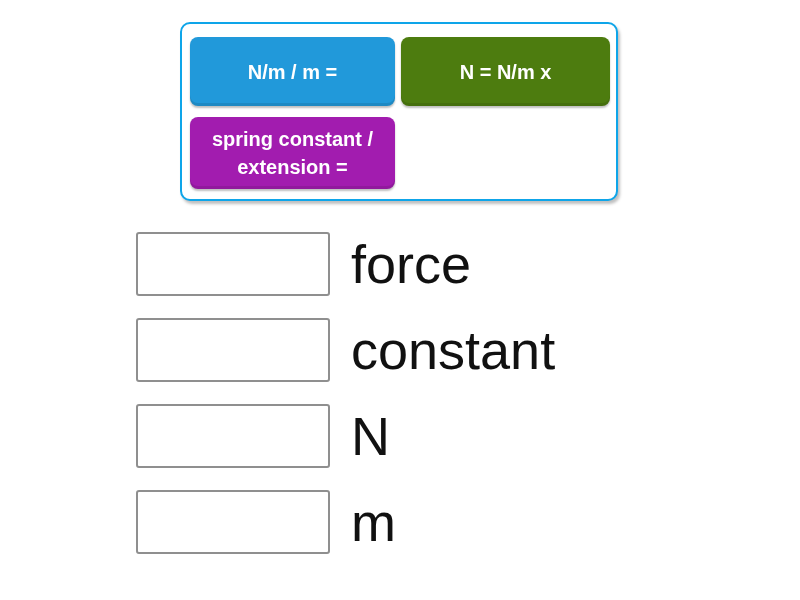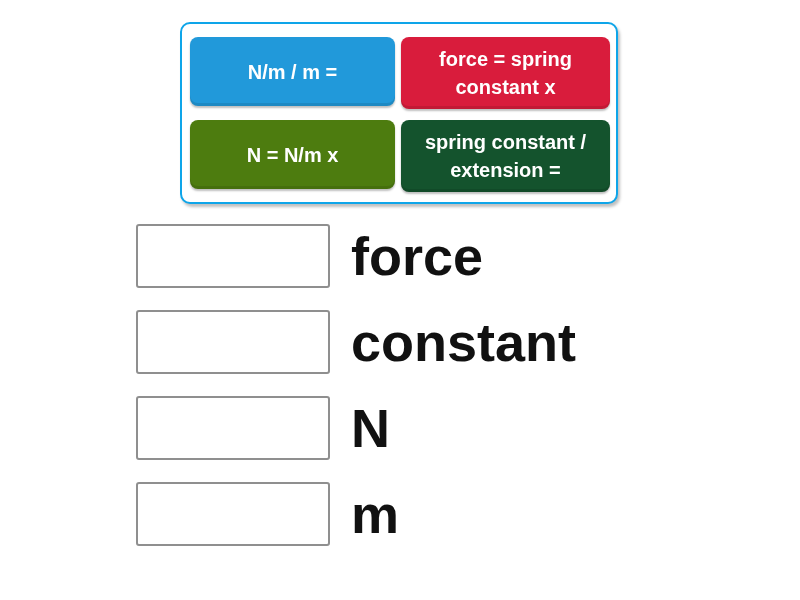--- a/index.html
+++ b/index.html
@@ -49,22 +49,21 @@
     justify-content: center;
     padding: 8px 11px;
     min-height: 69px;
     cursor: grab;
     box-shadow: 0 2px 2px rgba(0,0,0,0.25), inset 0 -3px 0 rgba(0,0,0,0.10);
   }
   
   .rows {
     position: absolute;
     left: 136px;
-    top: 224px;
-    font-weight: bold;
+    top: 232px;
   }
   .row {
     display: flex;
     align-items: center;
     margin-bottom: 22px;
   }
   .answer-slot {
     box-sizing: border-box;
     width: 194px;
     height: 64px;
@@ -81,23 +80,22 @@
   }
 </style>
 </head>
 <body>
 
 <div class="stage">
 
   <div class="tile-panel">
     <div class="tile-grid">
       <div class="tile" style="background: rgb(33, 153, 218);">N/m / m =</div>
-      <div class="tile" style="background: rgb(217, 28, 60);">force = spring constant x</div>
       <div class="tile" style="background: #4d7c0f;">N = N/m x</div>
-      <div class="tile" style="background: #14532d;">spring constant / extension =</div>
+      <div class="tile" style="background: #a21caf;">spring constant / extension =</div>
     </div>
   </div>
 
   <div class="rows">
     <div class="row">
       <div class="answer-slot"></div>
       <div class="keyword">force</div>
     </div>
     <div class="row">
       <div class="answer-slot"></div>

